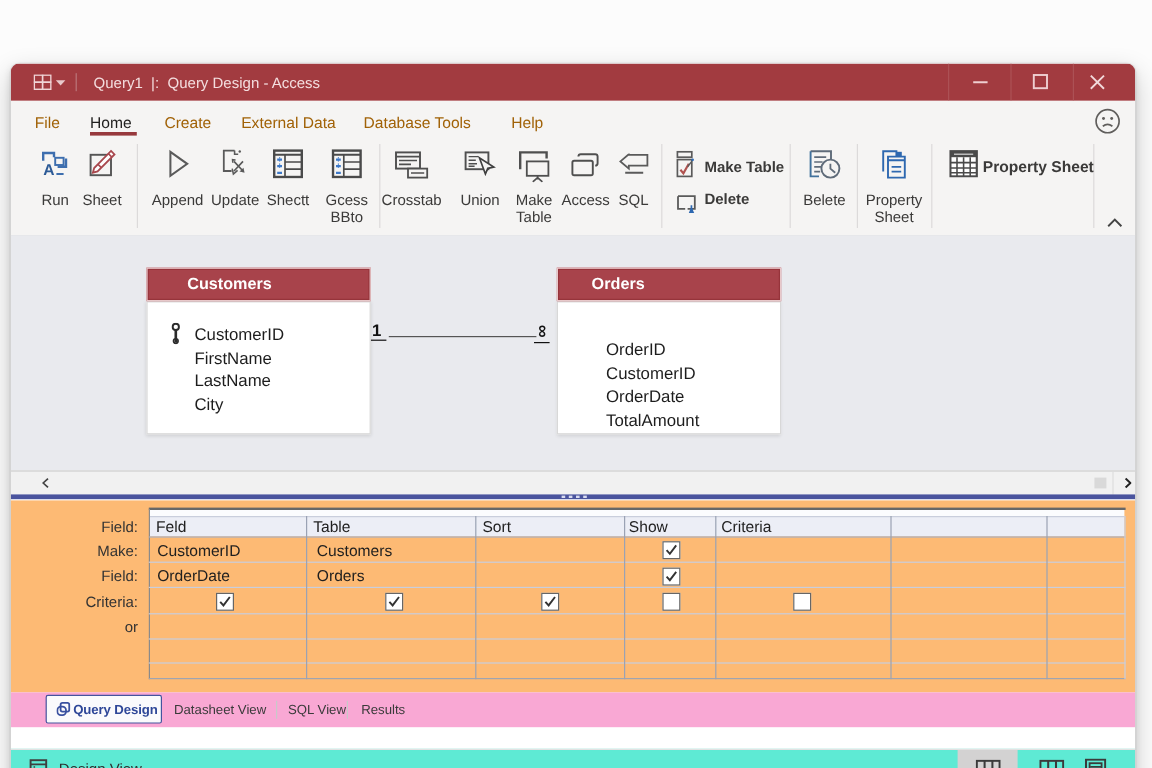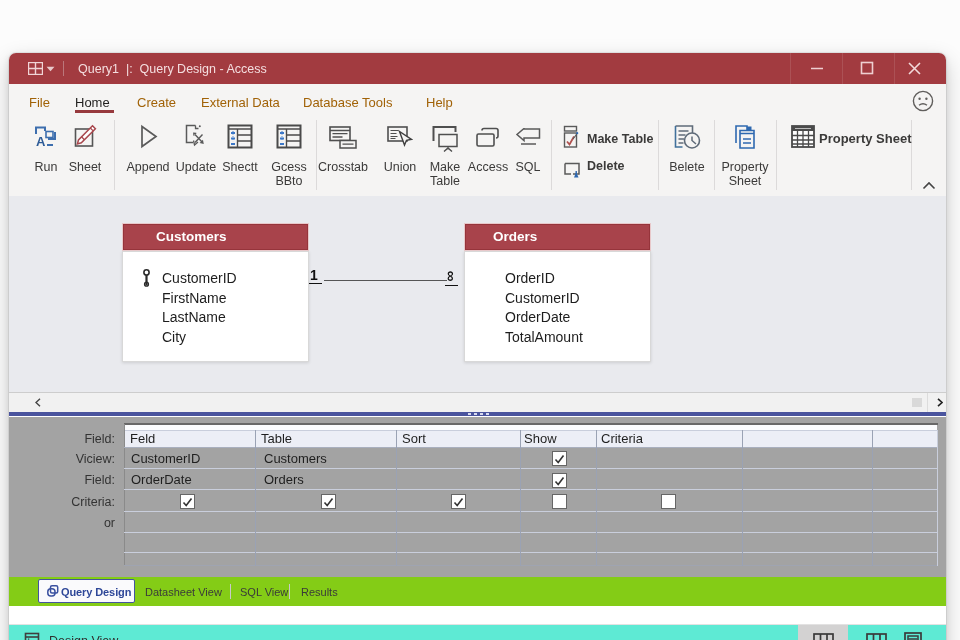--- a/index.html
+++ b/index.html
@@ -25,27 +25,27 @@
 .card{position:absolute;width:185px;background:#fff;border:1px solid #D8D8D8;box-shadow:0 1px 3px rgba(0,0,0,0.12);}
 .cardhead{position:absolute;left:-1px;top:-29px;width:185px;height:26px;background:#A8434B;border:1px solid #E8C8CA;box-shadow:0 0 0 1px #96343b inset;}
 .cardhead span{position:absolute;top:5px;font-size:13.5px;font-weight:bold;color:#fff;}
 .cardrow{font-size:14px;color:#1d1d1d;line-height:19.5px;}
 
 .hscroll{position:absolute;left:0;top:339px;width:100%;height:19px;background:#F1F1F1;border-top:1px solid #CDCDCD;}
 
 .splitter{position:absolute;left:0;top:358.5px;width:100%;height:4.5px;background:#4A549E;}
 .splitter i{position:absolute;top:1px;width:2.5px;height:2.5px;background:#D8DBF0;}
 
-.lower{position:absolute;left:0;top:363.5px;width:100%;height:160.5px;background:#a3a3a3;}
+.lower{position:absolute;left:0;top:363.5px;width:100%;height:160.5px;background:#fdba74;}
 .rowlab{position:absolute;font-size:12.5px;color:#333;text-align:right;width:60px;}
 .gline{position:absolute;background:#C9CEDC;}
 .cell{position:absolute;font-size:13px;color:#1f1f1f;}
 .cb{position:absolute;width:13px;height:13px;border:1.5px solid #666;background:#fff;}
 
-.navtabs{position:absolute;left:0;top:524px;width:100%;height:29px;background:#84cc16;}
+.navtabs{position:absolute;left:0;top:524px;width:100%;height:29px;background:#f9a8d4;}
 .ntab{position:absolute;top:8.5px;font-size:11px;color:#3a3a3a;}
 .nsep{position:absolute;top:7px;width:1px;height:15px;background:#C9C9C9;}
 
 .statusbar{position:absolute;left:0;top:571px;width:100%;height:32px;background:#5eead4;border-top:1px solid #E3E2E2;}
 .sbtn{position:absolute;top:0;height:32px;}
 </style>
 </head>
 <body>
 <div class="win">
 
@@ -260,21 +260,21 @@
         <line x1="5.5" y1="6" x2="5.5" y2="16.5" stroke="#2b2b2b" stroke-width="2.2"></line>
         <circle cx="5.5" cy="15.2" r="1.9" fill="none" stroke="#2b2b2b" stroke-width="1.4"></circle>
       </svg>
       <div class="cardrow abs" style="left:39px;top:17px;">CustomerID<br>FirstName<br>LastName<br>City</div>
     </div>
 
     <div class="card" style="left:455px;top:55px;height:109px;">
       <div class="cardhead">
           <span style="left:28px">Orders</span>
         </div>
-      <div class="cardrow abs" style="left:40px;top:17px;">OrderID<br>CustomerID<br>OrderDate<br>TotalAmount</div>
+      <div class="cardrow abs" style="left:40px;top:30px;">OrderID<br>CustomerID<br>OrderDate<br>TotalAmount</div>
     </div>
   </div>
 
   <div class="hscroll">
     <svg class="abs" style="left:26px;top:5px" width="6" height="9" viewBox="0 0 6 9">
         <path d="M5 0.8 L1 4.5 L5 8.2" fill="none" stroke="#444" stroke-width="1.4"></path>
       </svg>
     <div class="abs" style="left:903px;top:5px;width:10px;height:9px;background:#D9D9D9"></div>
     <div class="abs" style="left:918px;top:0;width:1px;height:19px;background:#DCDCDC"></div>
     <svg class="abs" style="left:928px;top:5px" width="6" height="9" viewBox="0 0 6 9">
@@ -285,21 +285,21 @@
   <div class="splitter">
     <i style="left:459px"></i>
       <i style="left:465px"></i>
       <i style="left:471px"></i>
       <i style="left:477px"></i>
   </div>
 
   <div class="lower" id="lower">
 
     <div class="rowlab" style="left:46px;top:15.5px">Field:</div>
-    <div class="rowlab" style="left:46px;top:35px">Viciew:</div>
+    <div class="rowlab" style="left:46px;top:35px">Make:</div>
     <div class="rowlab" style="left:46px;top:56px">Field:</div>
     <div class="rowlab" style="left:46px;top:78px">Criteria:</div>
     <div class="rowlab" style="left:46px;top:99.5px">or</div>
 
     <div class="gline" style="left:115px;top:6.5px;width:814px;height:1.5px;background:#686868"></div>
     <div class="gline" style="left:115px;top:7px;width:1px;height:142px;background:#8a8a8a"></div>
     <div class="abs" style="left:116px;top:8.5px;width:812px;height:4.5px;background:#FBFCFE"></div>
     <div class="abs" style="left:116px;top:13px;width:812px;height:17px;background:#ECEEF6;border-top:1px solid #C9CEDC;box-sizing:border-box;"></div>
 
     <div class="gline" style="left:115px;top:30px;width:814px;height:1px;background:#A9AFBE"></div>

